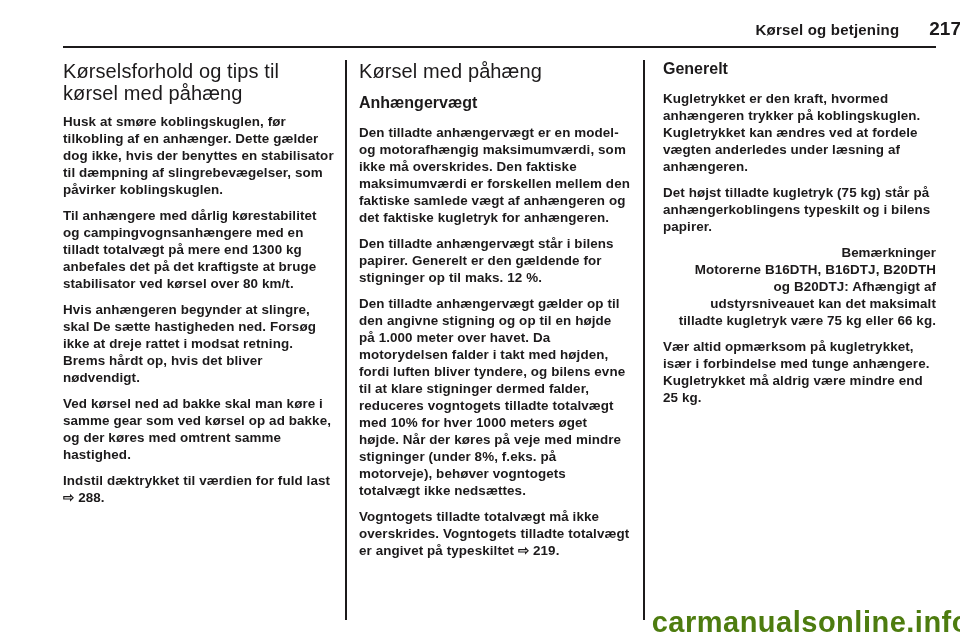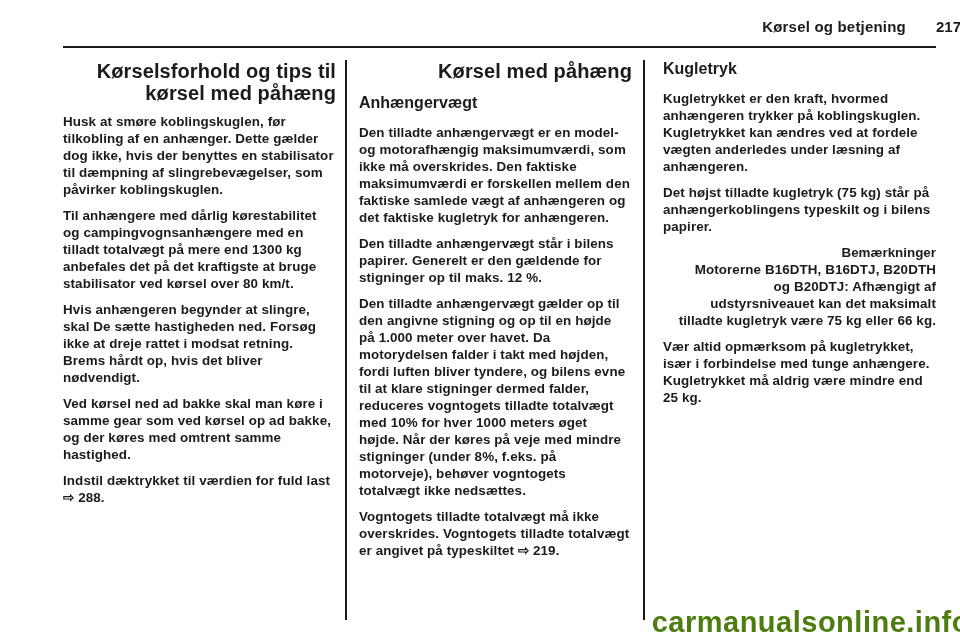--- a/index.html
+++ b/index.html
@@ -9,40 +9,39 @@
     -webkit-font-smoothing:antialiased;
   }
   .page{position:relative;width:960px;height:642px;background:#fff;padding-left:26px;}
 
   
   .hdr{
     position:absolute;top:18px;left:63px;right:25px;height:24px;
     display:flex;justify-content:flex-end;align-items:baseline;gap:30px;
   }
   .hdr-title{font-size:15px;font-weight:bold;letter-spacing:.2px;}
-  .hdr-page{font-size:15px;font-weight:bold;}
+  .hdr-page{font-size:19px;font-weight:bold;}
   .hdr-rule{
     position:absolute;top:46px;left:63px;width:873px;height:2px;background:#1c1a1b;
   }
 
   
   .cols{
     position:absolute;top:60px;left:63px;width:873px;height:562px;
     display:flex;
   }
   .col{flex:1 1 0;min-width:0;}
   .col.c1{padding-right:9px;}
   .col.c2{padding:0 11px 0 12px;}
   .col.c3{padding-left:18px;}
   .vrule{flex:0 0 2px;background:#1c1a1b;height:560px;}
 
   h1{
-    font-size:20px;line-height:22px;font-weight:bold;margin:0 0 9px 0;
+    font-size:20px;line-height:22px;font-weight:normal;margin:0 0 9px 0;
     letter-spacing:.1px;
-    text-align:right;
   }
   h2{
     font-size:16px;line-height:18px;font-weight:bold;margin:0 0 12px 0;
   }
   .col p{
     font-size:13.4px;line-height:17px;font-weight:bold;margin:0 2px 9px 0;
     letter-spacing:.1px;
   }
   .c2 h1{margin-bottom:12px;}
 
@@ -89,21 +88,21 @@
       <h2>Anhængervægt</h2>
       <p>Den tilladte anhængervægt er en model- og motorafhængig maksimumværdi, som ikke må overskrides. Den faktiske maksimumværdi er forskellen mellem den faktiske samlede vægt af anhængeren og det faktiske kugletryk for anhængeren.</p>
       <p>Den tilladte anhængervægt står i bilens papirer. Generelt er den gældende for stigninger op til maks. 12 %.</p>
       <p>Den tilladte anhængervægt gælder op til den angivne stigning og op til en højde på 1.000 meter over havet. Da motorydelsen falder i takt med højden, fordi luften bliver tyndere, og bilens evne til at klare stigninger dermed falder, reduceres vogntogets tilladte totalvægt med 10% for hver 1000 meters øget højde. Når der køres på veje med mindre stigninger (under 8%, f.eks. på motorveje), behøver vogntogets totalvægt ikke nedsættes.</p>
       <p>Vogntogets tilladte totalvægt må ikke overskrides. Vogntogets tilladte totalvægt er angivet på typeskiltet ⇨ 219.</p>
     </section>
 
     <div class="vrule"></div>
 
     <section class="col c3">
-      <h2>Kugletryk</h2>
+      <h2>Generelt</h2>
       <p>Kugletrykket er den kraft, hvormed anhængeren trykker på koblingskuglen. Kugletrykket kan ændres ved at fordele vægten anderledes under læsning af anhængeren.</p>
       <p>Det højst tilladte kugletryk (75 kg) står på anhængerkoblingens typeskilt og i bilens papirer.</p>
       <div class="note">
         <div class="note-heading">Bemærkninger</div>
         <p>Motorerne B16DTH, B16DTJ, B20DTH og B20DTJ: Afhængigt af udstyrsniveauet kan det maksimalt tilladte kugletryk være 75 kg eller 66 kg.</p>
       </div>
       <p>Vær altid opmærksom på kugletrykket, især i forbindelse med tunge anhængere. Kugletrykket må aldrig være mindre end 25 kg.</p>
     </section>
 
   </div>

